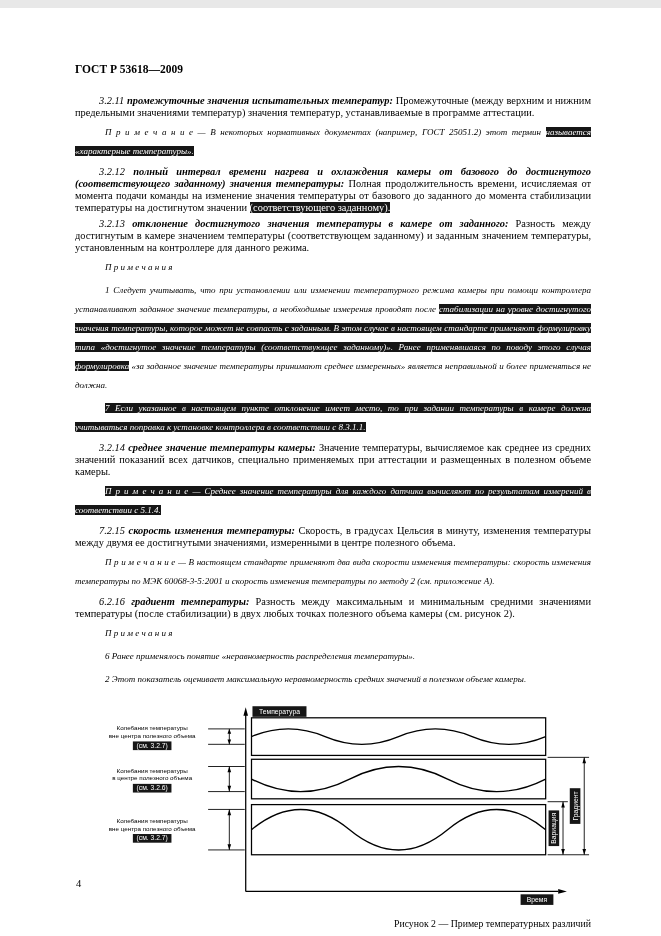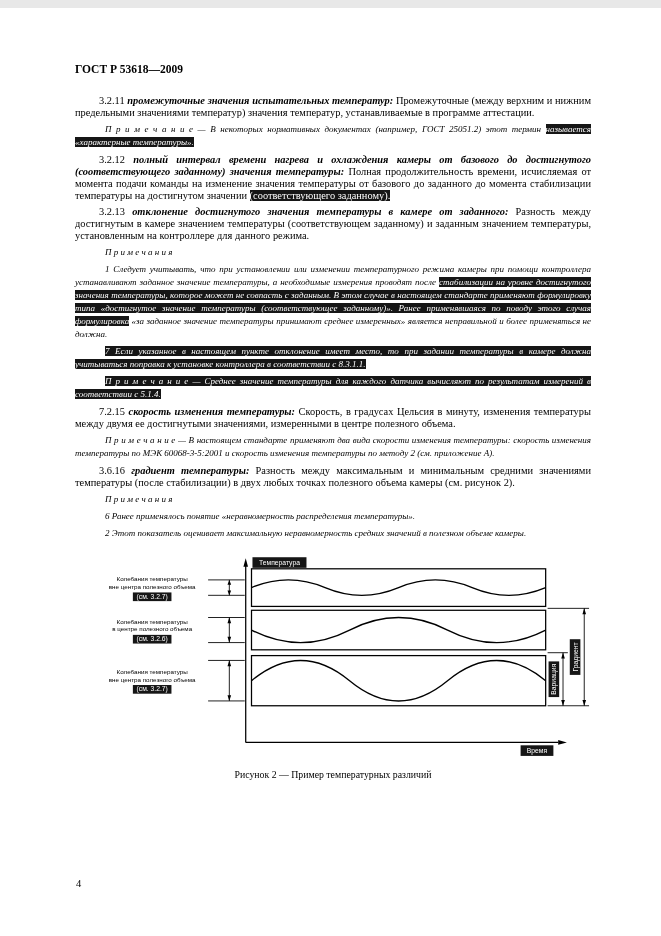--- a/index.html
+++ b/index.html
@@ -14,56 +14,57 @@
     padding: 55px 70px 0 75px;
     box-sizing: border-box;
   }
   .header {
     font-weight: bold;
     font-size: 11.5px;
     margin-bottom: 20px;
   }
   .body-text { font-size: 10.4px; line-height: 11.9px; text-align: justify; }
   .para { margin: 5px 0 0 0; text-indent: 24px; }
-  .note  { margin: 4px 0 0 0; text-indent: 30px; font-size: 9px; line-height: 13px; font-style: italic; }
-  .num   { }
+  .note  { margin: 4px 0 0 0; text-indent: 30px; font-size: 9px; line-height: 19px; font-style: italic; }
+  .num   { font-style: italic; }
   .term  { font-weight: bold; font-style: italic; }
   .hl    { background: #161616; color: #ffffff; }
   .figure { margin-top: 16px; }
   .fig-svg { display: block; }
   .fig-svg text { font-family: "Liberation Sans", sans-serif; font-size: 6.5px; fill: #000; }
   .fig-svg .chip { fill: #161616; }
   .fig-svg .chip-text { fill: #ffffff; font-size: 7px; }
   .fig-svg .box  { fill: none; stroke: #000; stroke-width: 1.3; }
   .fig-svg .wave { fill: none; stroke: #000; stroke-width: 1.4; }
   .fig-svg .axis { stroke: #000; stroke-width: 1.3; }
   .fig-svg .dim  { stroke: #000; stroke-width: 0.9; }
   .fig-svg polygon { fill: #000; }
-  .caption { text-align: center; font-size: 9.8px; margin-top: 8px; }
+  .caption { text-align: right; font-size: 9.8px; margin-top: 8px; }
   .pagenum { position: absolute; left: 76px; top: 870px; font-size: 10.5px; }
 </style>
 </head>
 <body>
 
 <div class="page">
 
   <div class="header">ГОСТ Р 53618—2009</div>
 
   <div class="body-text">
     <p class="para"><span class="num">3.2.11 </span><span class="term">промежуточные значения испытательных температур: </span><span>Промежуточные (между верхним и нижним предельными значениями температур) значения температур, устанавливаемые в программе аттестации.</span></p>
     <p class="note"><span>П р и м е ч а н и е — В некоторых нормативных документах (например, ГОСТ 25051.2) этот термин </span><span class="hl">называется «характерные температуры».</span></p>
     <p class="para"><span class="num">3.2.12 </span><span class="term">полный интервал времени нагрева и охлаждения камеры от базового до достигнутого (соответствующего заданному) значения температуры: </span><span>Полная продолжительность времени, исчисляемая от момента подачи команды на изменение значения температуры от базового до заданного до момента стабилизации температуры на достигнутом значении </span><span class="hl">(соответствующего заданному).</span></p>
     <p class="para"><span class="num">3.2.13 </span><span class="term">отклонение достигнутого значения температуры в камере от заданного: </span><span>Разность между достигнутым в камере значением температуры (соответствующем заданному) и заданным значением температуры, установленным на контроллере для данного режима.</span></p>
     <p class="note">П р и м е ч а н и я</p>
     <p class="note"><span>1 Следует учитывать, что при установлении или изменении температурного режима камеры при помощи контроллера устанавливают заданное значение температуры, а необходимые измерения проводят после </span><span class="hl">стабилизации на уровне достигнутого значения температуры, которое может не совпасть с заданным. В этом случае в настоящем стандарте применяют формулировку типа «достигнутое значение температуры (соответствующее заданному)». Ранее применявшаяся по поводу этого случая формулировка</span><span> «за заданное значение температуры принимают среднее измеренных» является неправильной и более применяться не должна.</span></p>
     <p class="note"><span class="hl">7 Если указанное в настоящем пункте отклонение имеет место, то при задании температуры в камере должна учитываться поправка к установке контроллера в соответствии с 8.3.1.1.</span></p>
+    <p class="para"><span class="num">3.2.14 </span><span class="term">среднее значение температуры камеры: </span><span>Значение температуры, вычисляемое как среднее из средних значений показаний всех датчиков, специально применяемых при аттестации и размещенных в полезном объеме камеры.</span></p>
     <p class="note"><span class="hl">П р и м е ч а н и е — Среднее значение температуры для каждого датчика вычисляют по результатам измерений в соответствии с 5.1.4.</span></p>
     <p class="para"><span class="num">7.2.15 </span><span class="term">скорость изменения температуры: </span><span>Скорость, в градусах Цельсия в минуту, изменения температуры между двумя ее достигнутыми значениями, измеренными в центре полезного объема.</span></p>
     <p class="note"><span>П р и м е ч а н и е — В настоящем стандарте применяют два вида скорости изменения температуры: скорость изменения температуры по МЭК 60068-3-5:2001 и скорость изменения температуры по методу 2 (см. приложение А).</span></p>
-    <p class="para"><span class="num">3.6.16 </span><span class="term">градиент температуры: </span><span>Разность между максимальным и минимальным средними значениями температуры (после стабилизации) в двух любых точках полезного объема камеры (см. рисунок 2).</span></p>
+    <p class="para"><span class="num">6.2.16 </span><span class="term">градиент температуры: </span><span>Разность между максимальным и минимальным средними значениями температуры (после стабилизации) в двух любых точках полезного объема камеры (см. рисунок 2).</span></p>
     <p class="note">П р и м е ч а н и я</p>
     <p class="note"><span>6 Ранее применялось понятие «неравномерность распределения температуры».</span></p>
     <p class="note"><span>2 Этот показатель оценивает максимальную неравномерность средних значений в полезном объеме камеры.</span></p>
   </div>
 
   <div class="figure">
     <svg class="fig-svg" viewBox="0 0 535 212" width="516" height="205">
 
       <g>
         <line class="axis" x1="177" y1="193" x2="177" y2="9"></line>

